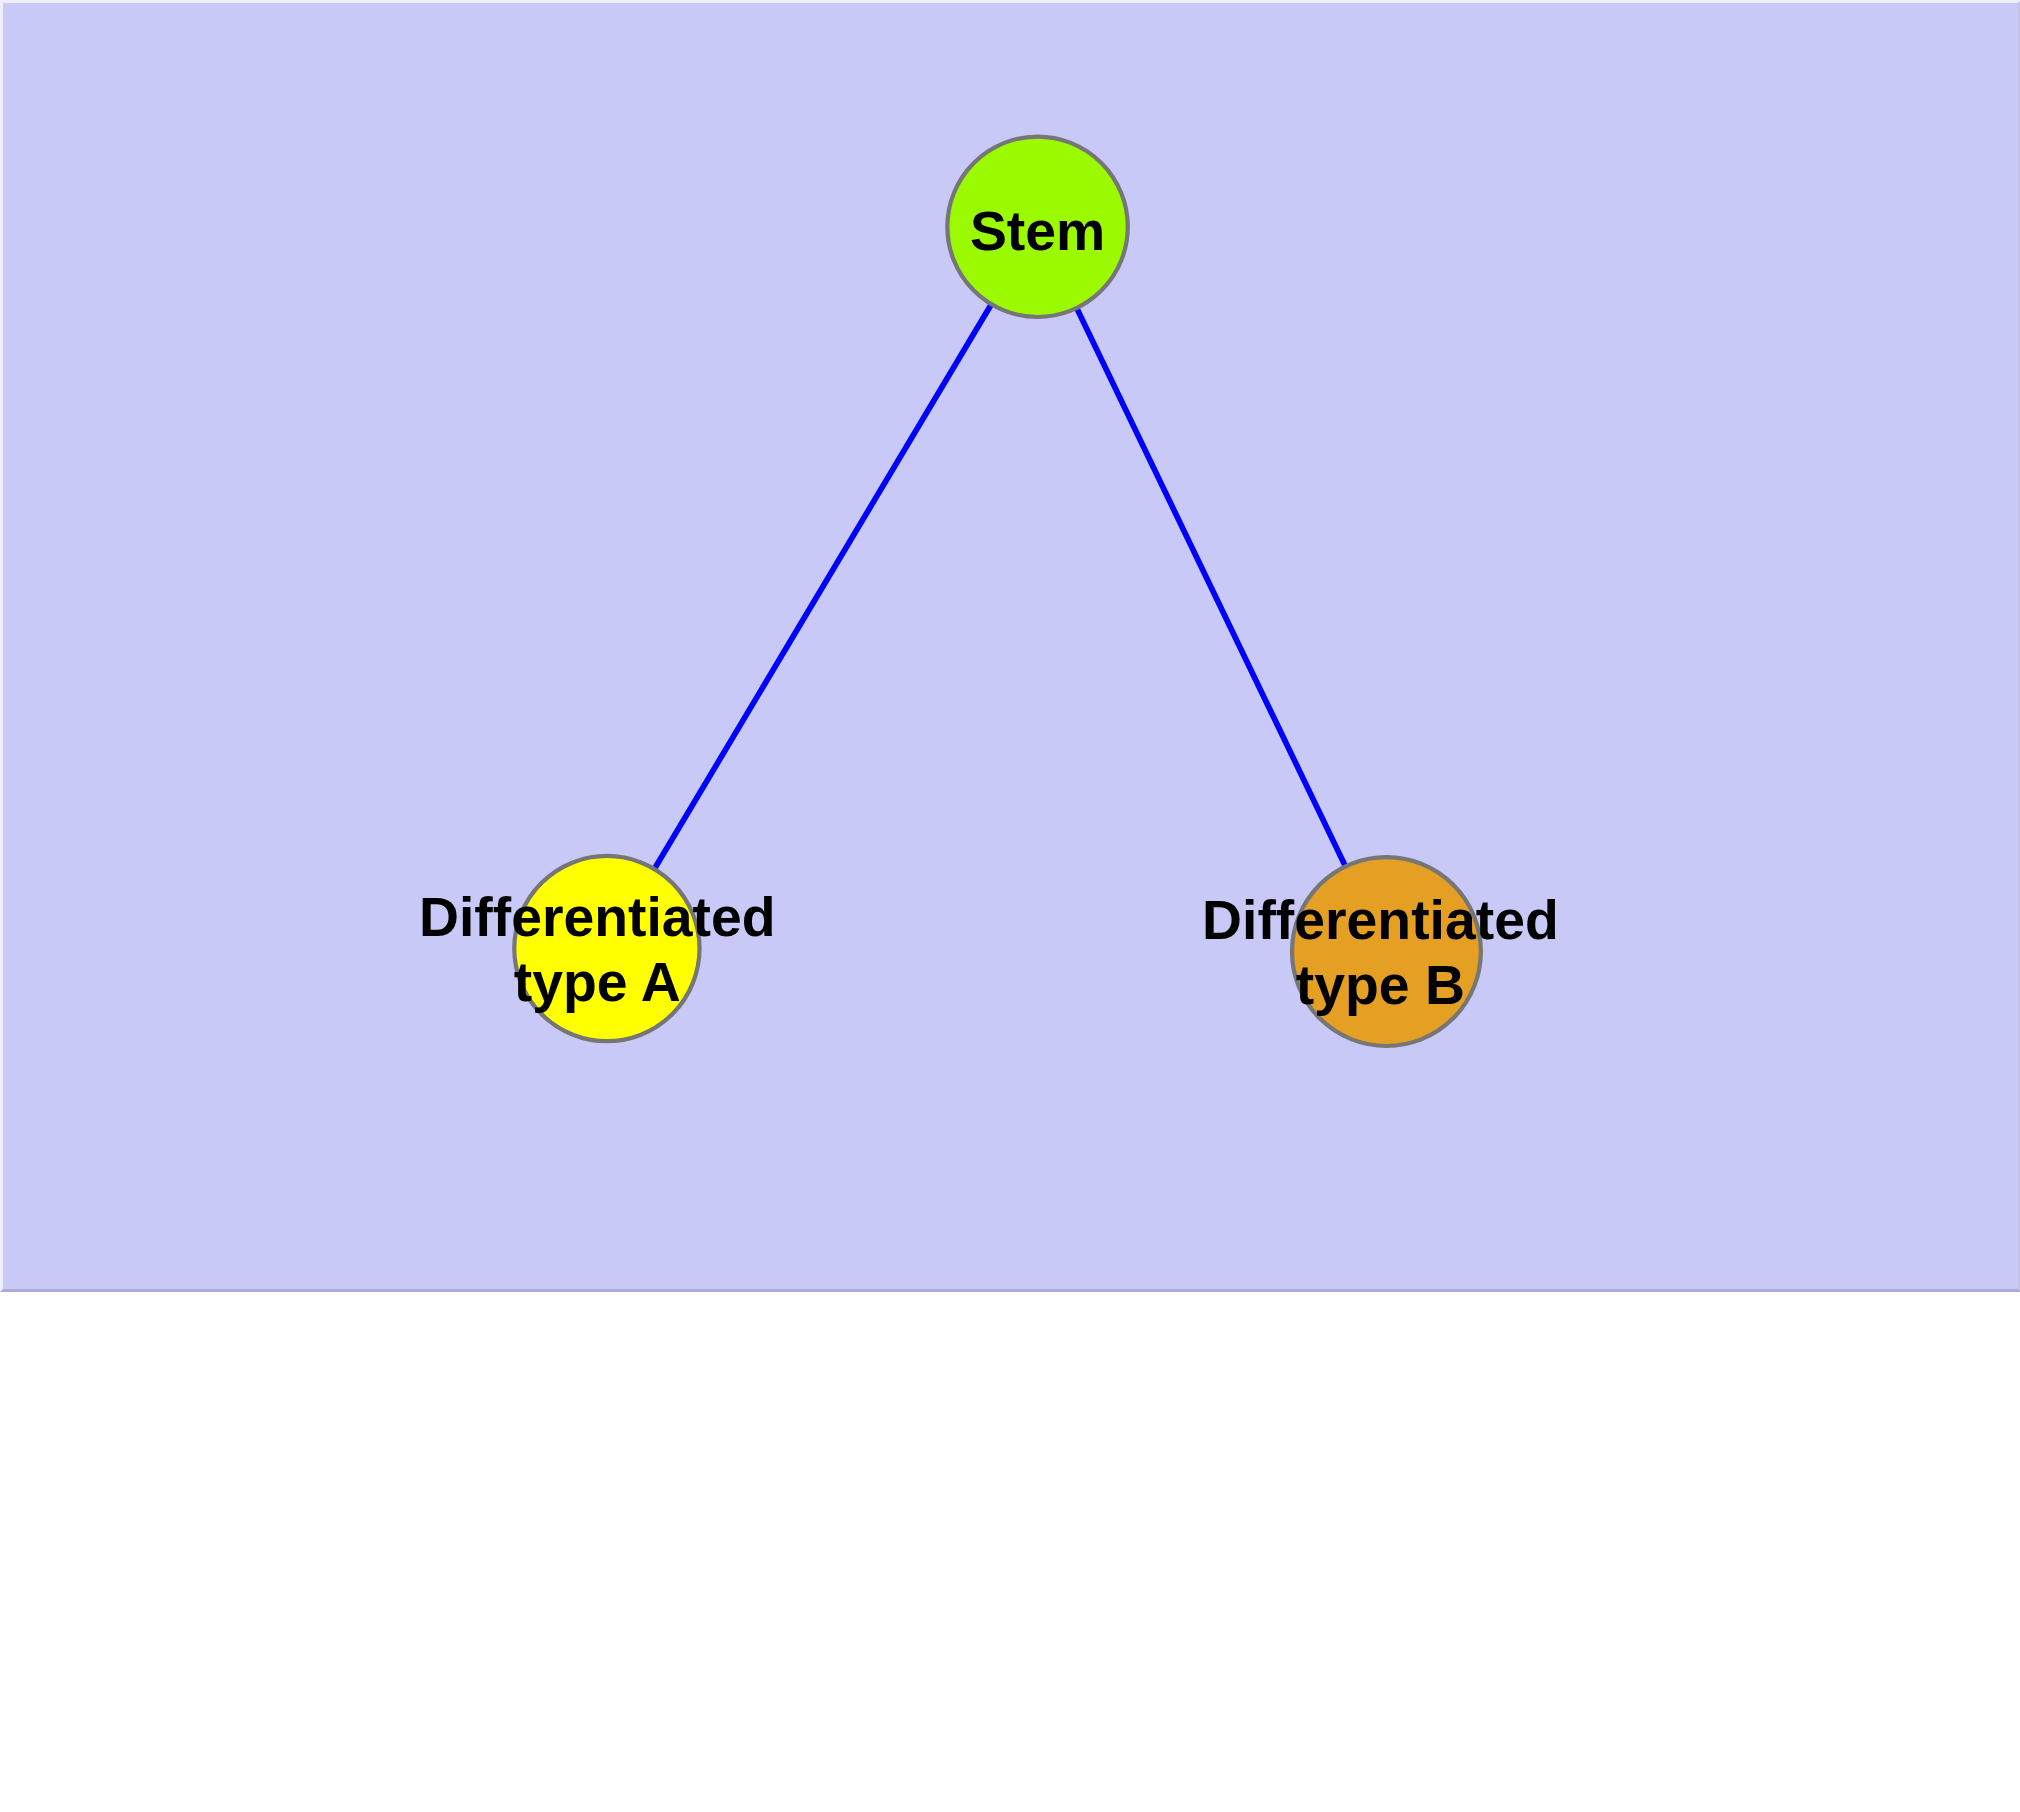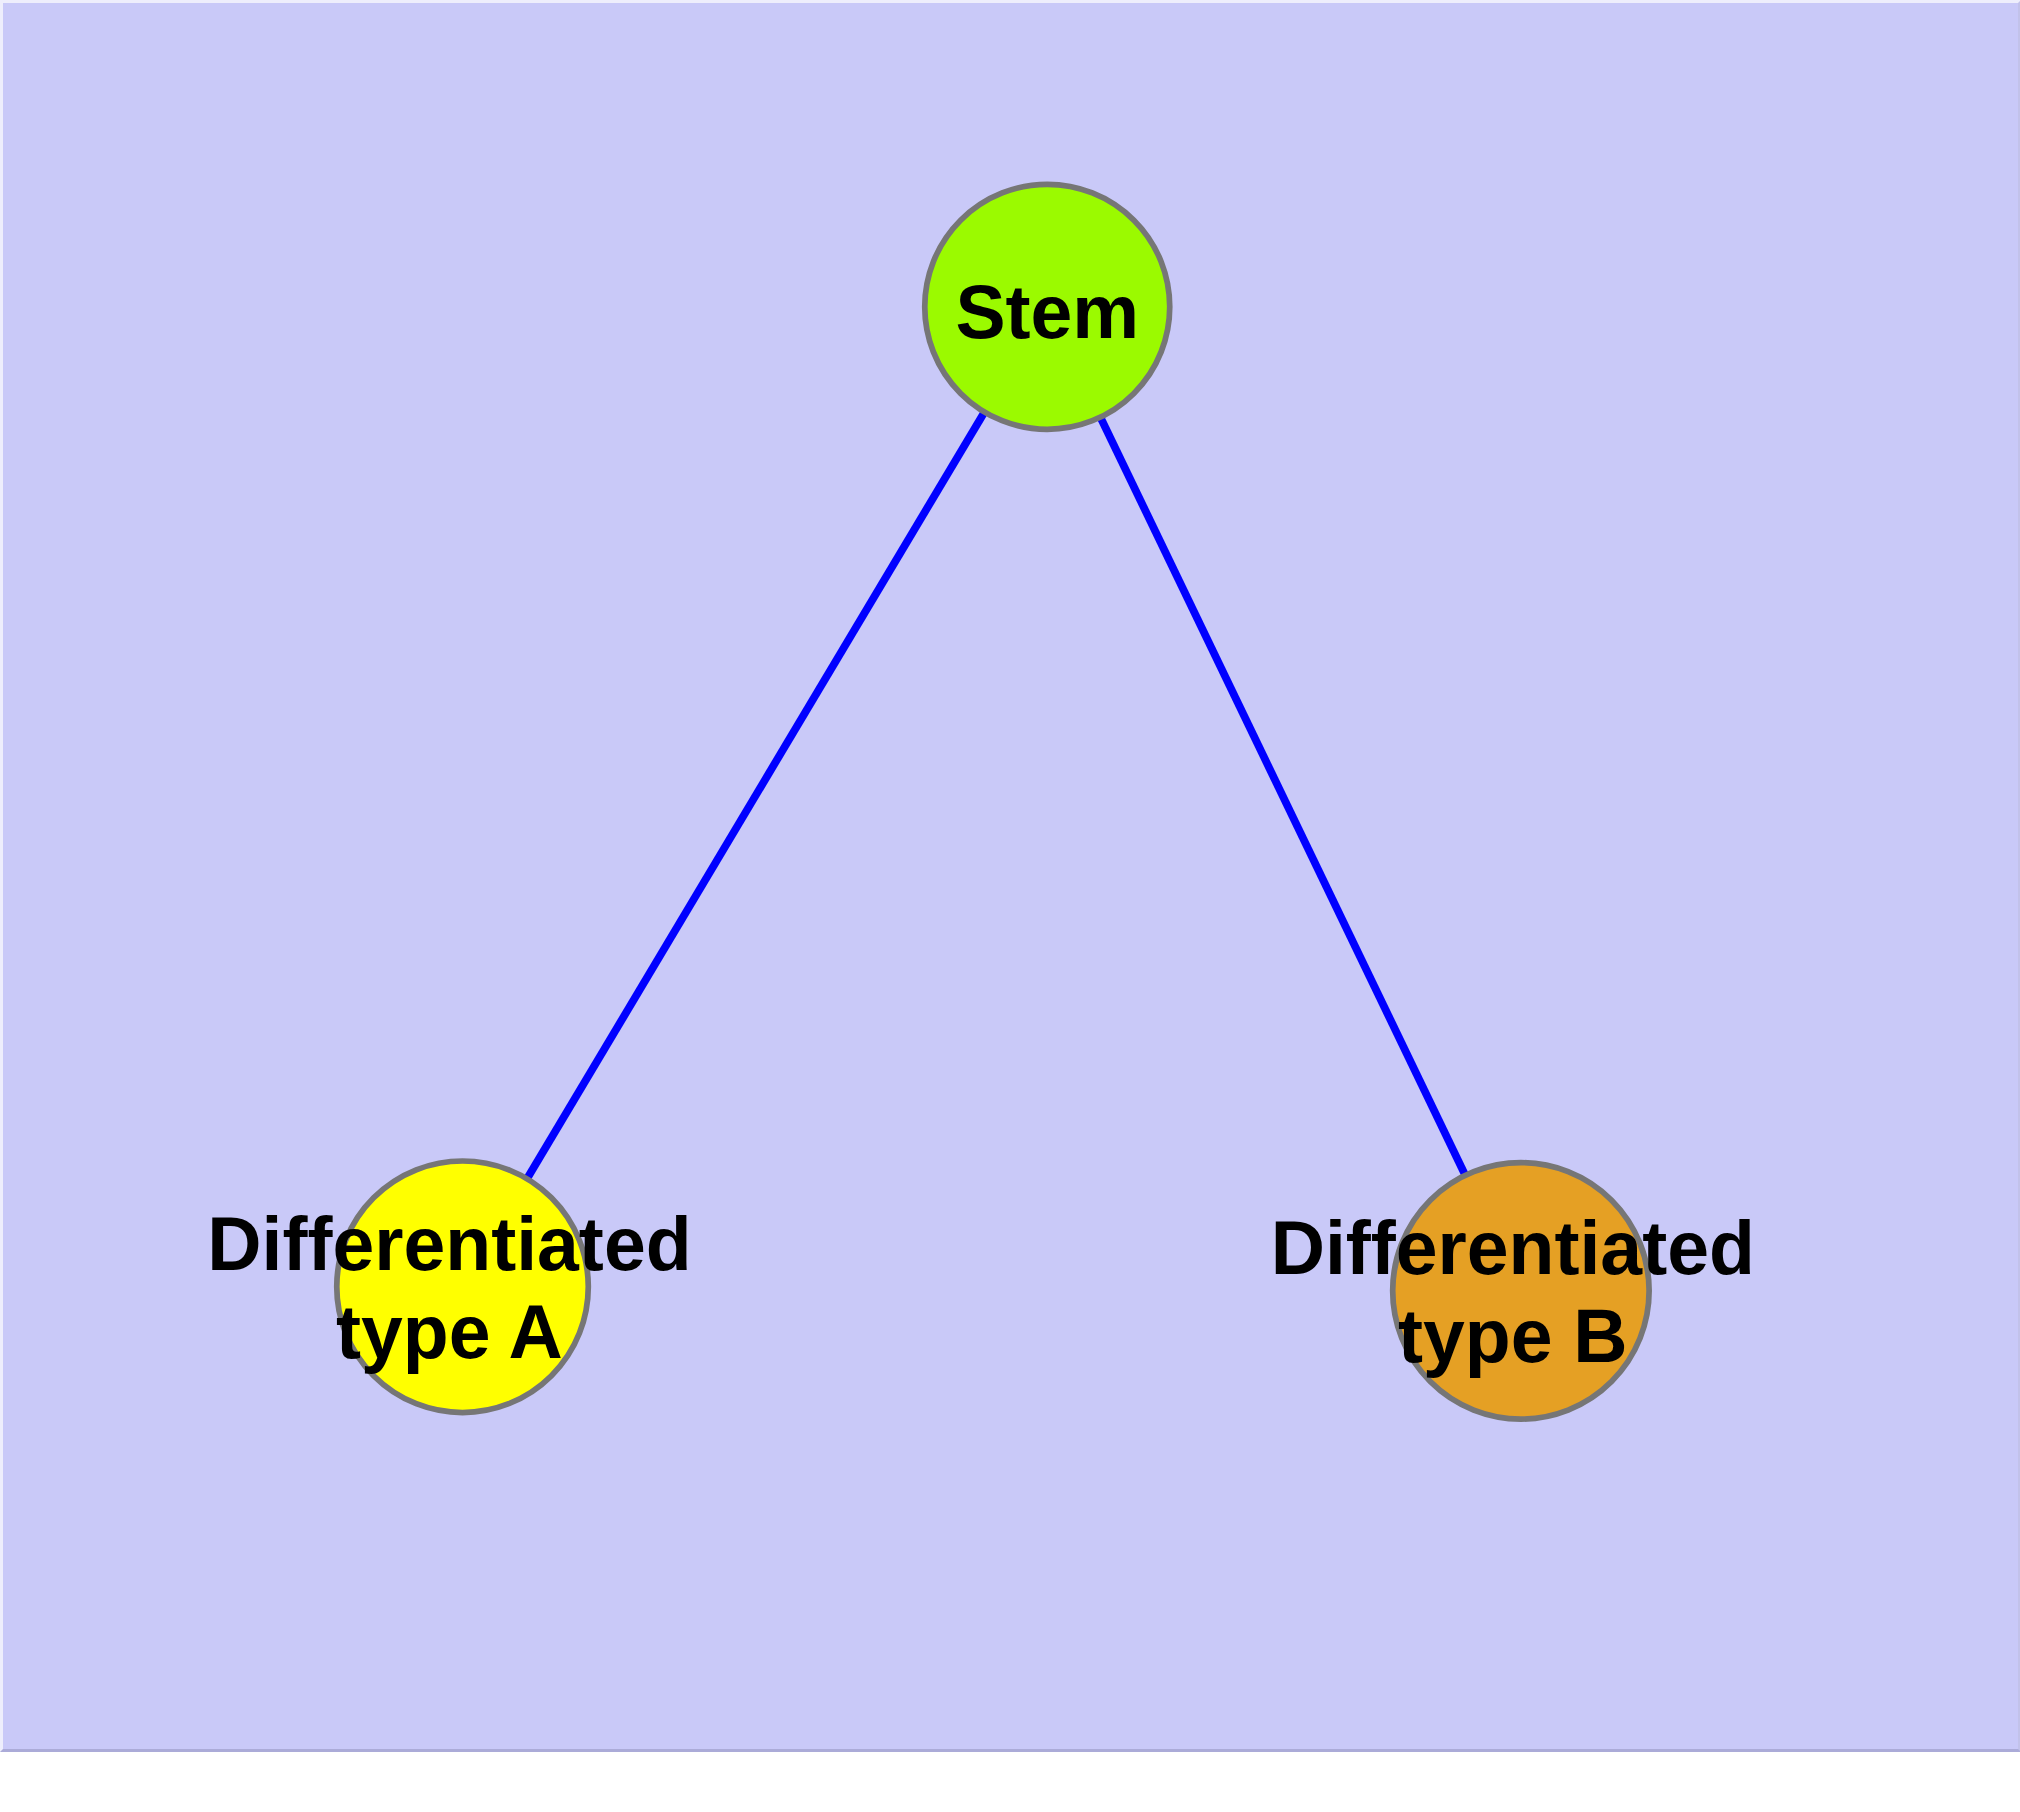--- a/index.html
+++ b/index.html
@@ -3,21 +3,21 @@
 <meta charset="utf-8">
 <style>
   html, body {
     margin: 0;
     padding: 0;
     background: #ffffff;
   }
   .canvas {
     position: relative;
     width: 2021px;
-    height: 1752px;
+    height: 1292px;
     box-sizing: border-box;
     overflow: hidden;
     
     border-top: 3.4px solid #eeeefc;
     border-left: 3.4px solid #eeeefc;
     border-bottom: 3.4px solid #ababd8;
     border-right: 3.4px solid #c2c2ea;
   }
   .graph-svg {
     display: block;

